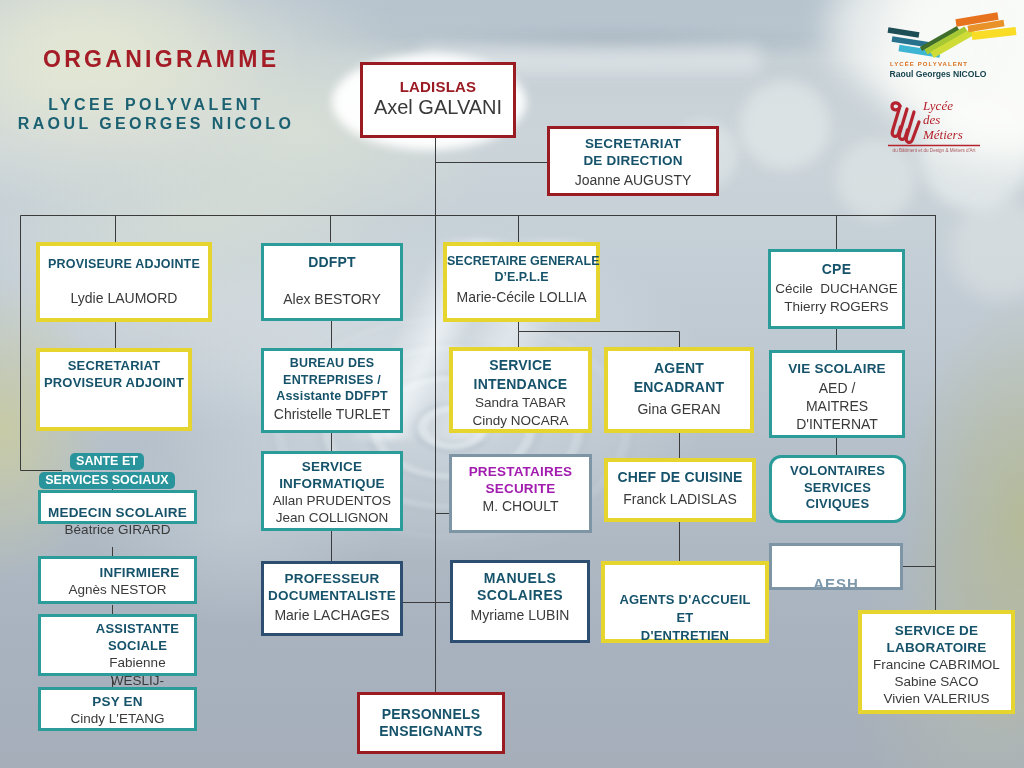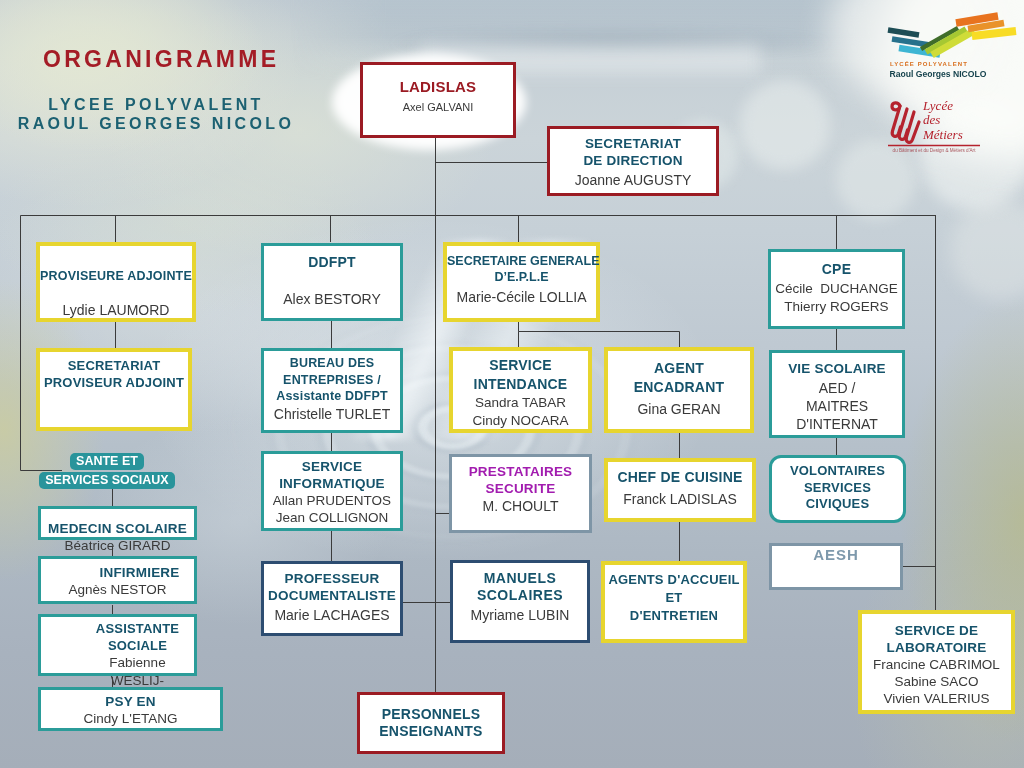--- a/index.html
+++ b/index.html
@@ -120,29 +120,29 @@
       <text x="37" y="14" fill="#b5232e" font-size="13" font-style="italic" font-family="Liberation Serif">Lycée</text>
       <text x="37" y="28" fill="#b5232e" font-size="13" font-style="italic" font-family="Liberation Serif">des</text>
       <text x="37" y="43" fill="#b5232e" font-size="13" font-style="italic" font-family="Liberation Serif">Métiers</text>
       <line x1="2" y1="49.5" x2="94" y2="49.5" stroke="#b5232e" stroke-width="1.4"></line>
       <text x="48" y="55.5" fill="#a8555c" font-size="4.6" text-anchor="middle" font-family="Liberation Sans">du Bâtiment et du Design &amp; Métiers d'Art</text>
     </svg>
   </div>
 
   <div class="box maroon" style="left:360px;top:62px;width:156px;height:76px;padding-top:13px;">
     <div class="t" style="color:#9b1b23;font-size:15px;">LADISLAS</div>
-    <div class="n" style="font-size:11px;margin-top:3px;">Axel GALVANI</div>
+    <div class="n" style="font-size:20px;margin-top:3px;">Axel GALVANI</div>
   </div>
 
   <div class="box maroon" style="left:547px;top:126px;width:172px;height:70px;padding-top:6px;">
     <div class="t" style="font-size:13.5px;">SECRETARIAT<br>DE DIRECTION</div>
     <div class="n" style="margin-top:2px;">Joanne AUGUSTY</div>
   </div>
 
-  <div class="box yellow" style="left:36px;top:242px;width:160px;height:80px;padding-top:22px;">
+  <div class="box yellow" style="left:36px;top:242px;width:176px;height:80px;padding-top:10px;">
     <div class="t" style="font-size:12.5px;">PROVISEURE ADJOINTE</div>
     <div class="n" style="margin-top:16px;">Lydie LAUMORD</div>
   </div>
 
   <div class="box teal" style="left:261px;top:243px;width:142px;height:78px;padding-top:8px;">
     <div class="t" style="font-size:14px;">DDFPT</div>
     <div class="n" style="margin-top:19px;">Alex BESTORY</div>
   </div>
 
   <div class="box yellow" style="left:443px;top:242px;width:157px;height:80px;padding-top:7px;">
@@ -177,36 +177,36 @@
   <div class="box teal" style="left:769px;top:350px;width:136px;height:88px;padding-top:7px;">
     <div class="t" style="font-size:13.5px;">VIE SCOLAIRE</div>
     <div class="n" style="margin-top:2px;">AED /<br>MAITRES<br>D'INTERNAT</div>
   </div>
 
   <div style="position:absolute;left:0px;top:451px;width:214px;text-align:center;line-height:18px;">
     <span style="background:#29949b;color:#fff;font-weight:bold;font-size:12.5px;padding:1px 6px 2px;border-radius:5px;">SANTE ET</span><br>
     <span style="background:#29949b;color:#fff;font-weight:bold;font-size:12.5px;padding:1px 6px 2px;border-radius:5px;">SERVICES SOCIAUX</span>
   </div>
 
-  <div class="box teal" style="left:38px;top:506px;width:159px;height:34px;padding-top:11px;">
+  <div class="box teal" style="left:38px;top:490px;width:159px;height:34px;padding-top:11px;">
     <div class="t" style="font-size:13.5px;">MEDECIN SCOLAIRE</div>
     <div class="n" style="font-size:13.5px;">Béatrice GIRARD</div>
   </div>
 
   <div class="box teal" style="left:38px;top:556px;width:159px;height:48px;padding-top:5px;">
     <div class="t" style="font-size:13.5px;margin-left:44px;">INFIRMIERE</div>
     <div class="n" style="font-size:13.5px;">Agnès NESTOR</div>
   </div>
 
   <div class="box teal" style="left:38px;top:614px;width:159px;height:62px;padding-top:3px;padding-left:40px;">
     <div class="t" style="font-size:13px;">ASSISTANTE SOCIALE</div>
     <div class="n" style="font-size:13.5px;line-height:17.5px;">Fabienne<br>WESLIJ-FONVILLIA</div>
   </div>
 
-  <div class="box teal" style="left:38px;top:687px;width:185px;height:44px;padding-top:3px;">
+  <div class="box teal" style="left:38px;top:687px;width:159px;height:44px;padding-top:3px;">
     <div class="t" style="font-size:13.5px;">PSY EN</div>
     <div class="n" style="font-size:13.5px;">Cindy L'ETANG</div>
   </div>
 
   <div class="box teal" style="left:261px;top:451px;width:142px;height:80px;padding-top:4px;">
     <div class="t" style="font-size:13.5px;">SERVICE<br>INFORMATIQUE</div>
     <div class="n" style="font-size:13.5px;line-height:17px;">Allan PRUDENTOS<br>Jean COLLIGNON</div>
   </div>
 
   <div class="box steel" style="left:449px;top:454px;width:143px;height:79px;padding-top:6px;">
@@ -222,29 +222,29 @@
   <div class="box navy" style="left:261px;top:561px;width:142px;height:75px;padding-top:6px;">
     <div class="t" style="font-size:13.5px;">PROFESSEUR<br>DOCUMENTALISTE</div>
     <div class="n" style="margin-top:2px;">Marie LACHAGES</div>
   </div>
 
   <div class="box navy" style="left:450px;top:560px;width:140px;height:83px;padding-top:7px;">
     <div class="t" style="font-size:14px;letter-spacing:.5px;">MANUELS<br>SCOLAIRES</div>
     <div class="n" style="margin-top:2px;">Myriame LUBIN</div>
   </div>
 
-  <div class="box yellow" style="left:601px;top:561px;width:146px;height:82px;padding-top:6px;">
+  <div class="box yellow" style="left:601px;top:561px;width:168px;height:82px;padding-top:26px;">
     <div class="t" style="font-size:13px;line-height:18px;">AGENTS D'ACCUEIL<br>ET<br>D'ENTRETIEN</div>
   </div>
 
   <div class="box teal" style="left:769px;top:455px;width:137px;height:68px;padding-top:5px;border-radius:12px;">
     <div class="t" style="font-size:13px;line-height:16.5px;">VOLONTAIRES<br>SERVICES<br>CIVIQUES</div>
   </div>
 
-  <div class="box steel" style="left:769px;top:543px;width:134px;height:47px;padding-top:0;">
+  <div class="box steel" style="left:769px;top:543px;width:134px;height:47px;padding-top:29px;">
     <div class="t" style="color:#7e99ac;font-size:15px;letter-spacing:1px;">AESH</div>
   </div>
 
   <div class="box yellow" style="left:858px;top:610px;width:157px;height:104px;padding-top:8px;">
     <div class="t" style="font-size:13.5px;">SERVICE DE<br>LABORATOIRE</div>
     <div class="n" style="font-size:13.5px;line-height:17px;">Francine CABRIMOL<br>Sabine SACO<br>Vivien VALERIUS</div>
   </div>
 
   <div class="box maroon" style="left:357px;top:692px;width:148px;height:62px;padding-top:11px;">
     <div class="t" style="font-size:14px;">PERSONNELS<br>ENSEIGNANTS</div>

